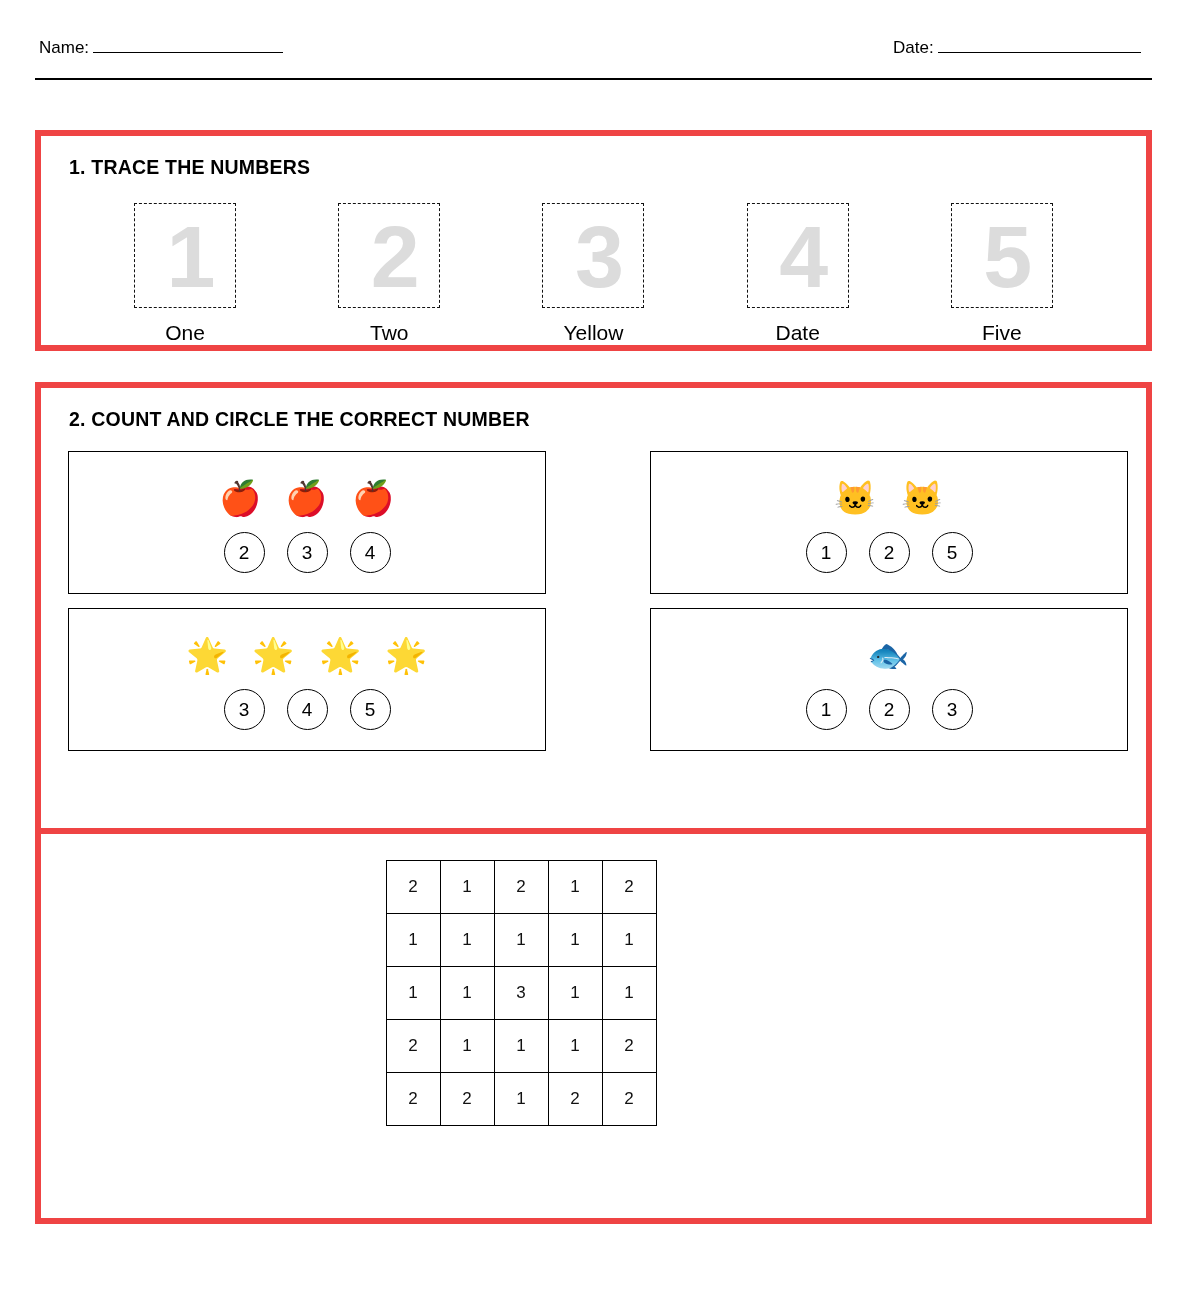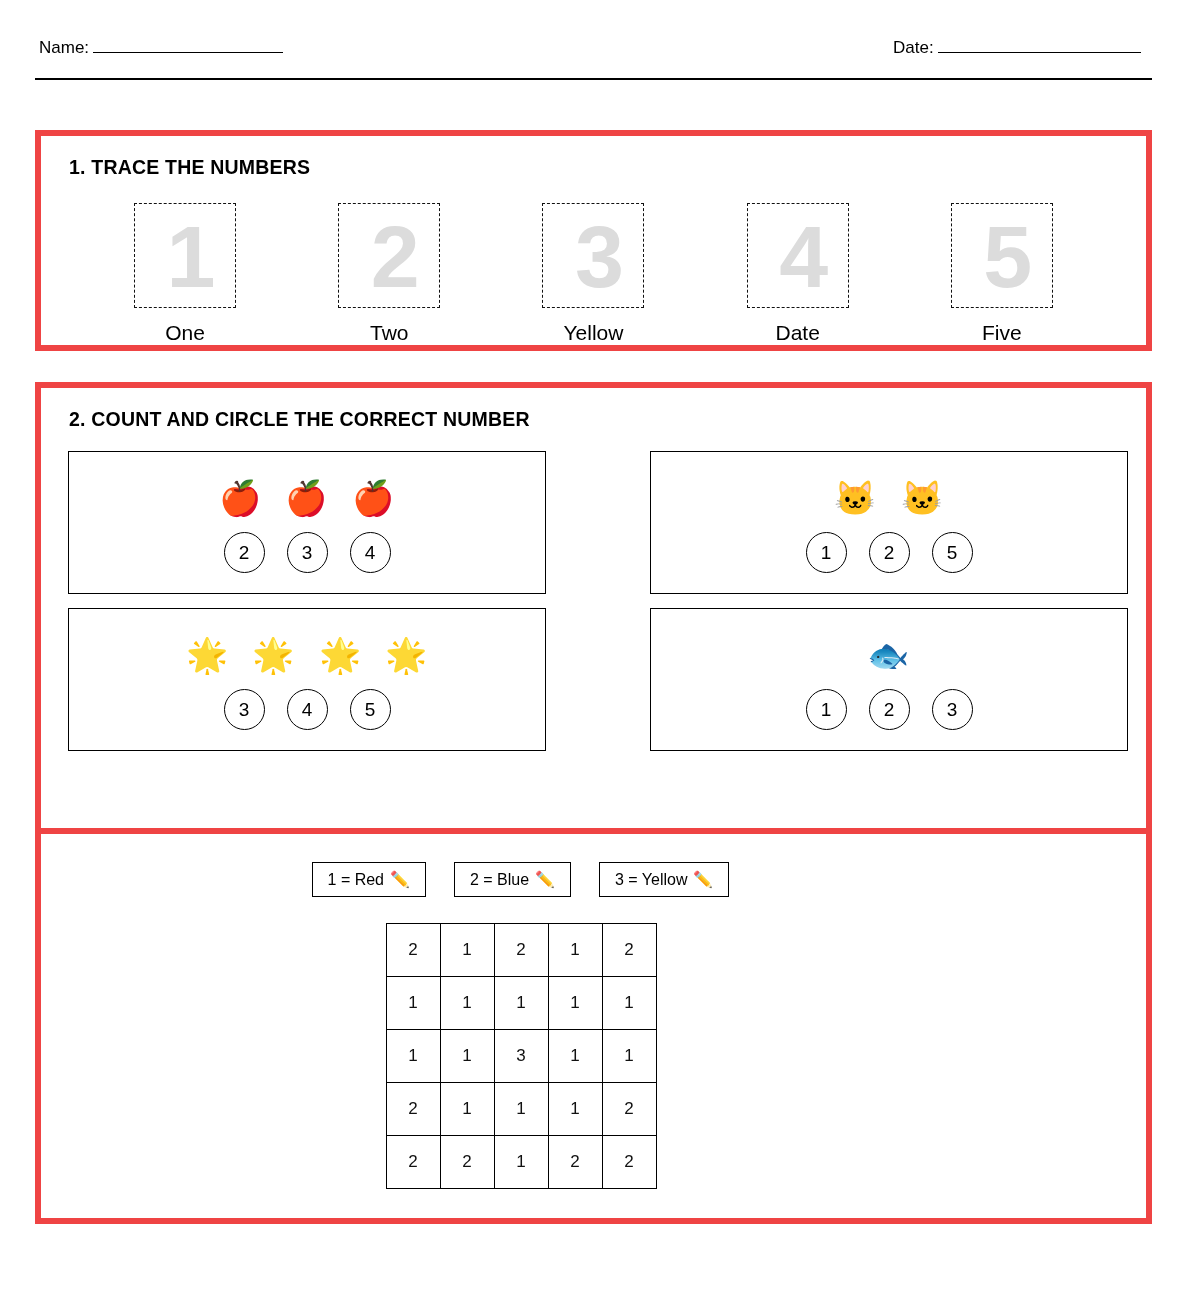--- a/index.html
+++ b/index.html
@@ -323,31 +323,20 @@
             <div class="choice-circle">2</div>
             <div class="choice-circle">3</div>
           </div>
       </div>
 
     </div>
   </div>
 
   <div class="section" id="section-color">
 
-    <div class="legend-row">
-      <div class="legend-chip">
-        <span>1 = Red</span><span class="pencil">✏️</span>
-      </div>
-      <div class="legend-chip">
-        <span>2 = Blue</span><span class="pencil">✏️</span>
-      </div>
-      <div class="legend-chip">
-        <span>3 = Yellow</span><span class="pencil">✏️</span>
-      </div>
-    </div>
 
     <div class="color-grid-wrap">
       <table class="color-grid">
         <tbody>
             <tr>
               <td>2</td>
               <td>1</td>
               <td>2</td>
               <td>1</td>
               <td>2</td>

